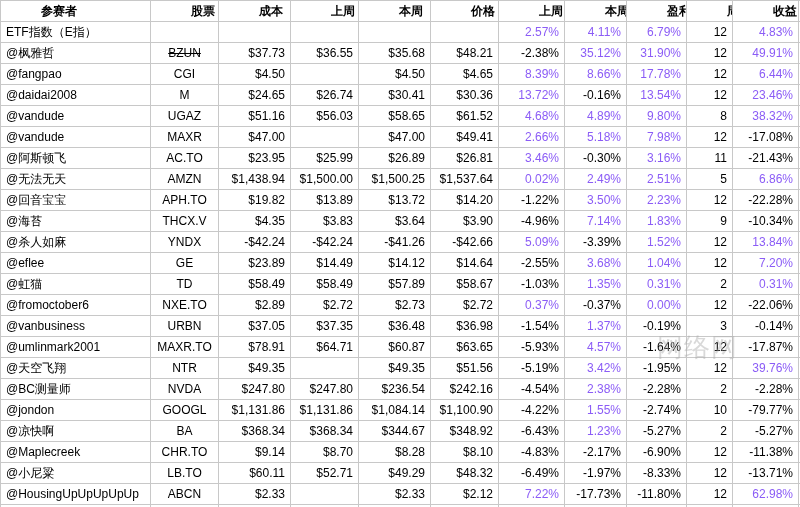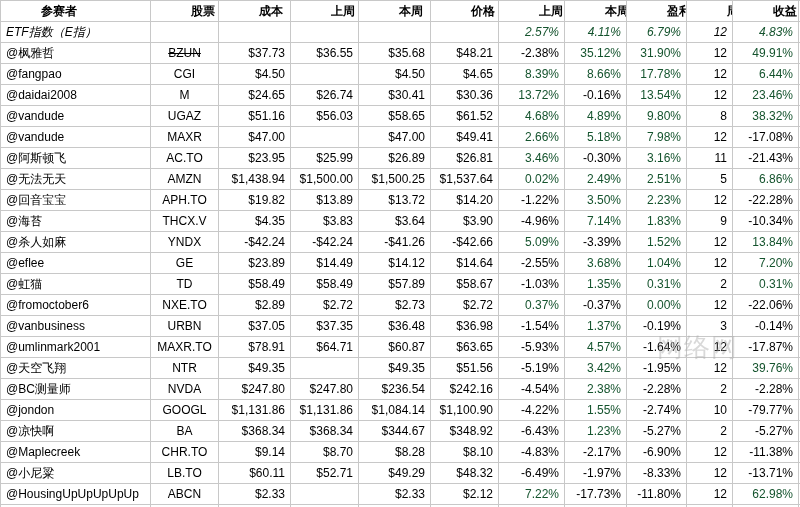--- a/index.html
+++ b/index.html
@@ -44,23 +44,23 @@
   th.c-cost, td.c-cost { width: 72px; }
   th.c-lastweek, td.c-lastweek { width: 68px; }
   th.c-thisweek, td.c-thisweek { width: 72px; }
   th.c-price, td.c-price { width: 68px; }
   th.c-up, td.c-up { width: 66px; }
   th.c-month, td.c-month { width: 62px; }
   th.c-profit, td.c-profit { width: 60px; }
   th.c-weeks, td.c-weeks { width: 44px; text-align: right; }
   th.c-gain, td.c-gain { width: 66px; }
   th.c-etf, td.c-etf { width: 62px; }
-  .pos { color: #14532d; }
+  .pos { color: #8b5cf6; }
   .strike { text-decoration: line-through; }
-  .etfrow td { font-weight: normal; font-style: italic; }
+  .etfrow td { font-weight: normal; }
   .watermark {
     position: absolute;
     right: 62px;
     top: 330px;
     font-size: 26px;
     color: rgba(170,170,170,0.45);
     letter-spacing: 1px;
     pointer-events: none;
     font-family: "DejaVu Sans", sans-serif;
   }

